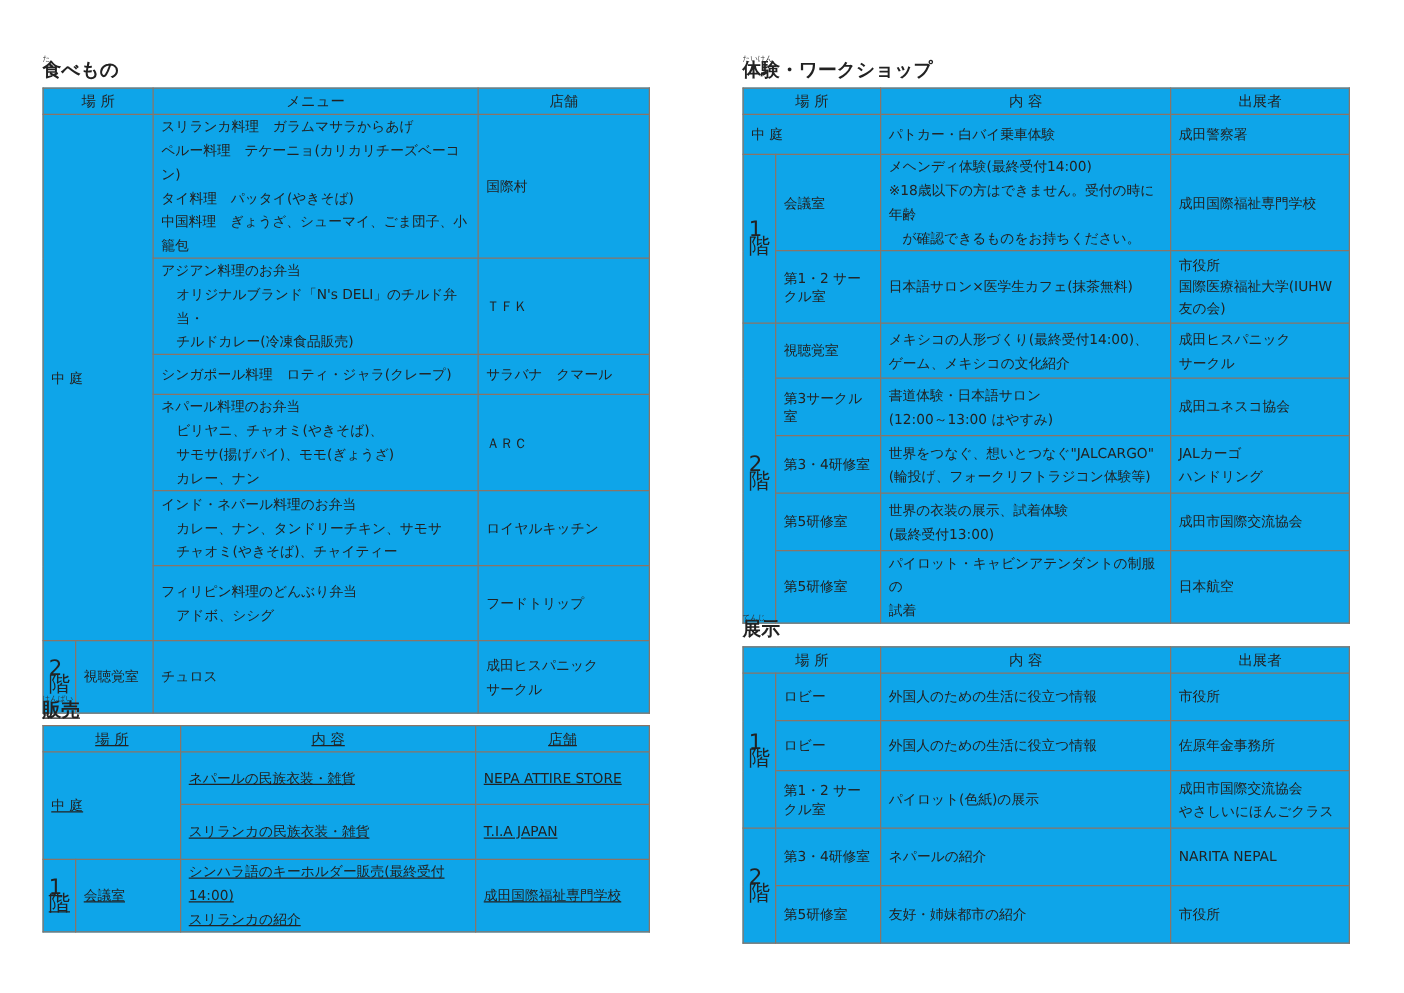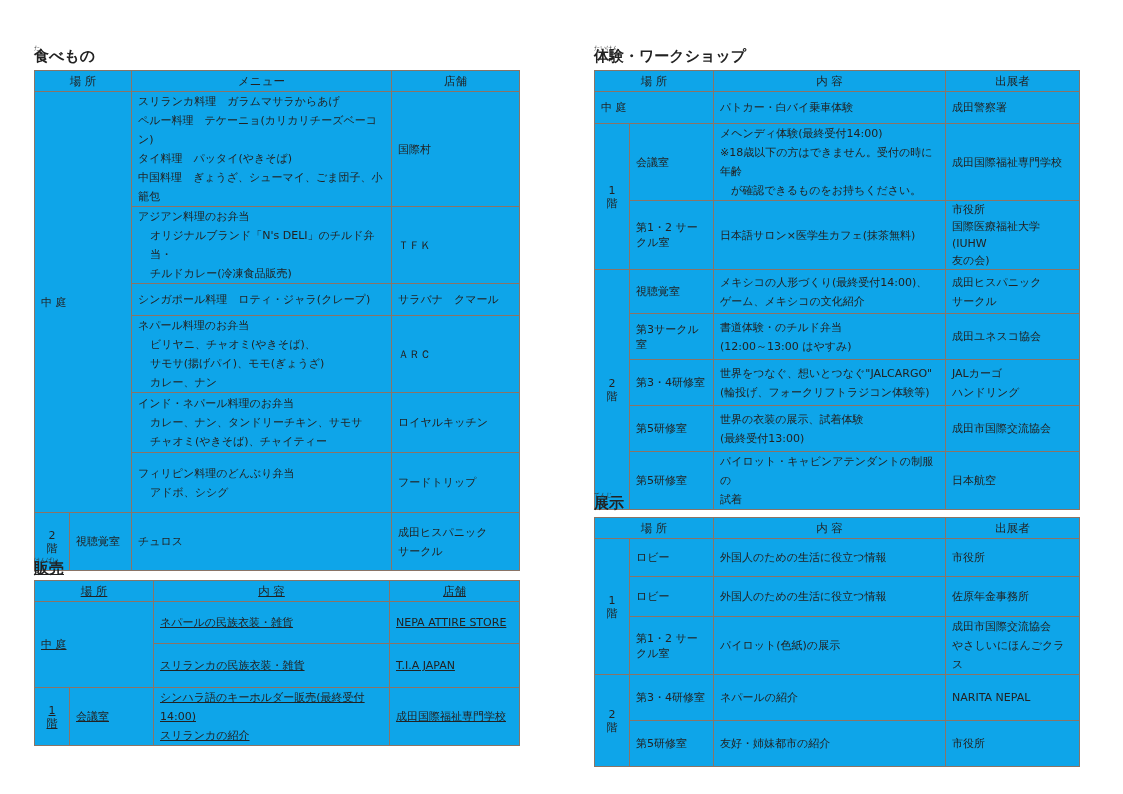--- a/index.html
+++ b/index.html
@@ -4,21 +4,21 @@
 <style>
   html, body { margin:0; padding:0; background:#ffffff; }
   body { width:1123px; height:794px; position:relative; overflow:hidden;
          font-family:"DejaVu Sans", sans-serif; color:#222; }
   .section { position:absolute; }
   .sec-title { font-size:15px; font-weight:bold; line-height:16px; position:relative; padding-top:8px; }
   .sec-title .rb { position:absolute; top:0; left:0; font-size:6px; font-weight:normal; color:#333; }
   table { border-collapse:collapse; background:#0ea5e9; font-size:11px; }
   td, th { border:1px solid #8a7466; padding:0 6px; vertical-align:middle; font-weight:normal; }
   th { height:20px; text-align:center; font-size:11.5px; }
-  .floor { width:12px; padding:0 11px; text-align:center; font-size:11px; line-height:13px; }
+  .floor { width:12px; padding:0 4px; text-align:left; font-size:17px; line-height:13px; }
   .center { text-align:left; }
   .line { display:block; line-height:19px; }
   .indent { padding-left:12px; }
   .outer { border:1.5px solid #6e5a4e; }
 </style>
 </head>
 <body>
 
 <div class="section" style="left:34px; top:40px; width:486px;">
   <div class="sec-title">
@@ -190,21 +190,21 @@
         <span class="line">ゲーム、メキシコの文化紹介</span>
       </td>
       <td>
         <span class="line">成田ヒスパニック</span>
         <span class="line">サークル</span>
       </td>
     </tr>
     <tr style="height:46px;">
       <td class="center">第3サークル室</td>
       <td>
-        <span class="line">書道体験・のチルド弁当</span>
+        <span class="line">書道体験・日本語サロン</span>
         <span class="line">(12:00～13:00 はやすみ)</span>
       </td>
       <td>成田ユネスコ協会</td>
     </tr>
     <tr style="height:46px;">
       <td class="center">第3・4研修室</td>
       <td>
         <span class="line">世界をつなぐ、想いとつなぐ"JALCARGO"</span>
         <span class="line">(輪投げ、フォークリフトラジコン体験等)</span>
       </td>

